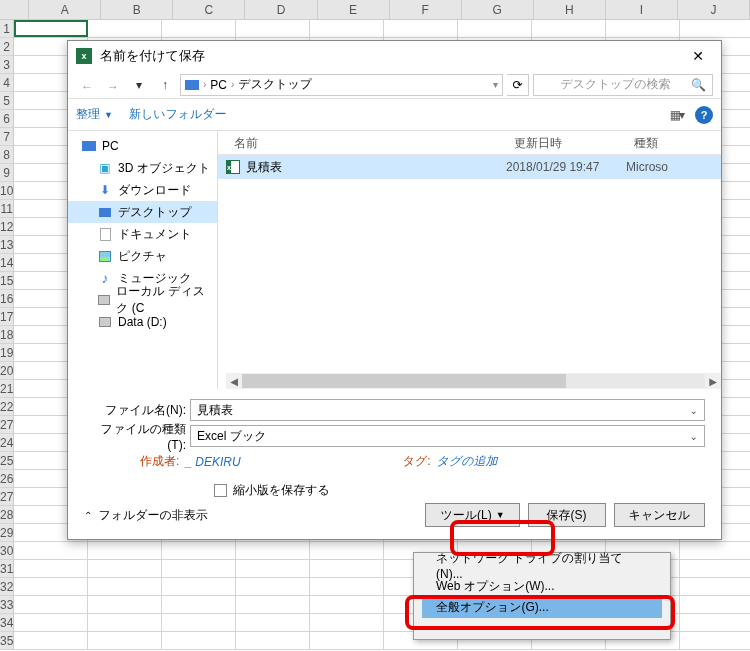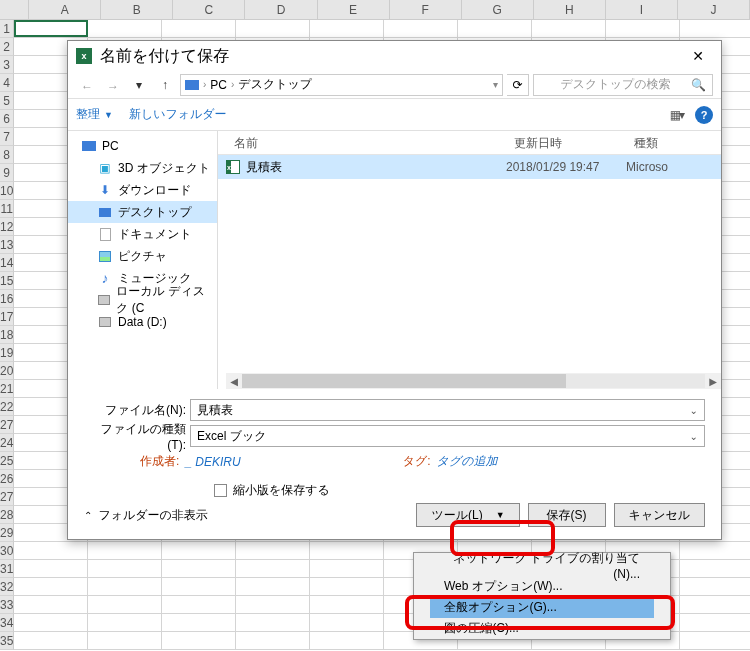--- a/index.html
+++ b/index.html
@@ -15,21 +15,21 @@
 .row-headers div { height: 18px; border-bottom: 1px solid #d4d4d4; border-right: 1px solid #ccc; text-align: center; line-height: 18px; color: #555; background: #e6e6e6; }
 .cells { flex: 1; }
 .cells .row { display: flex; height: 18px; border-bottom: 1px solid #d4d4d4; }
 .cells .row div { width: 74px; border-right: 1px solid #d4d4d4; }
 .sel-cell { border: 2px solid #217346 !important; }
 
 
 .dialog { position: absolute; left: 67px; top: 40px; width: 655px; height: 500px; background: #fff; border: 1px solid #888; box-shadow: 0 3px 10px rgba(0,0,0,.3); }
 .titlebar { height: 30px; display: flex; align-items: center; padding: 0 8px; }
 .titlebar .excel-icon { width: 16px; height: 16px; background: #217346; color: #fff; font-size: 9px; font-weight: bold; display: flex; align-items: center; justify-content: center; margin-right: 8px; }
-.titlebar .title { flex: 1; font-size: 16px; }
+.titlebar .title { flex: 1; font-size: 13px; }
 .titlebar .close { width: 30px; text-align: center; font-size: 14px; cursor: pointer; }
 
 .addrbar { height: 28px; display: flex; align-items: center; padding: 0 8px; gap: 4px; border-bottom: 1px solid #e0e0e0; }
 .navbtn { width: 22px; height: 22px; display: flex; align-items: center; justify-content: center; color: #999; }
 .navbtn.active { color: #333; }
 .pathbox { flex: 1; height: 22px; border: 1px solid #ccc; display: flex; align-items: center; padding: 0 4px; gap: 4px; }
 .pathbox .pc-icon { width: 14px; height: 10px; background: #3b7dd8; }
 .pathbox .sep { color: #888; font-size: 10px; }
 .refresh { width: 22px; height: 22px; border: 1px solid #ccc; border-left: none; display: flex; align-items: center; justify-content: center; }
 .searchbox { width: 180px; height: 22px; border: 1px solid #ccc; display: flex; align-items: center; padding: 0 6px; color: #999; text-align: center; }
@@ -81,29 +81,29 @@
 .meta-row { display: flex; align-items: center; padding: 4px 0 4px 56px; gap: 6px; }
 .meta-label { color: #c2410c; }
 .meta-link { color: #1e6fc5; font-style: italic; }
 .chk-row { padding: 8px 0 0 130px; display: flex; align-items: center; gap: 6px; }
 .chk { width: 13px; height: 13px; border: 1px solid #888; }
 
 .buttons { position: absolute; bottom: 12px; left: 16px; right: 16px; display: flex; align-items: center; }
 .hide-folders { display: flex; align-items: center; gap: 6px; cursor: pointer; }
 .btn-group { margin-left: auto; display: flex; gap: 8px; }
 .btn { height: 24px; padding: 0 14px; border: 1px solid #888; background: #e8e8e8; display: flex; align-items: center; justify-content: center; cursor: pointer; min-width: 78px; text-align: center; }
-.btn.tools { display: flex; gap: 13px; }
+.btn.tools { display: flex; gap: 4px; }
 
 
 .hl { position: absolute; border: 4px solid #e80000; border-radius: 8px; pointer-events: none; }
 .hl1 { left: 450px; top: 520px; width: 105px; height: 36px; }
 .hl2 { left: 405px; top: 595px; width: 270px; height: 35px; }
 
 
-.menu { position: absolute; left: 413px; top: 552px; width: 258px; height: 88px; background: #f0f0f0; border: 1px solid #999; box-shadow: 2px 2px 6px rgba(0,0,0,.3); padding: 2px 16px; text-align: right; }
+.menu { position: absolute; left: 413px; top: 552px; width: 258px; height: 88px; background: #f0f0f0; border: 1px solid #999; box-shadow: 2px 2px 6px rgba(0,0,0,.3); padding: 2px 8px; }
 .menu-item { height: 21px; padding: 0 14px; display: flex; align-items: center; cursor: pointer; }
 .menu-item.sel { background: #7bb6e8; }
 </style>
 </head>
 <body>
 
 <div class="excel-bg">
   <div class="col-headers" id="colh">
       <div></div>
       <div>A</div>
@@ -747,17 +747,16 @@
       <div class="btn">保存(S)</div>
       <div class="btn">キャンセル</div>
     </div>
   </div>
 </div>
 
 <div class="menu" id="menu">
     <div class="menu-item">ネットワーク ドライブの割り当て(N)...</div>
     <div class="menu-item">Web オプション(W)...</div>
     <div class="menu-item sel">全般オプション(G)...</div>
-    <div class="menu-item">図の圧縮(C)...</div>
   </div>
 
 <div class="hl hl1"></div>
 <div class="hl hl2"></div>
 
 </body></html>

